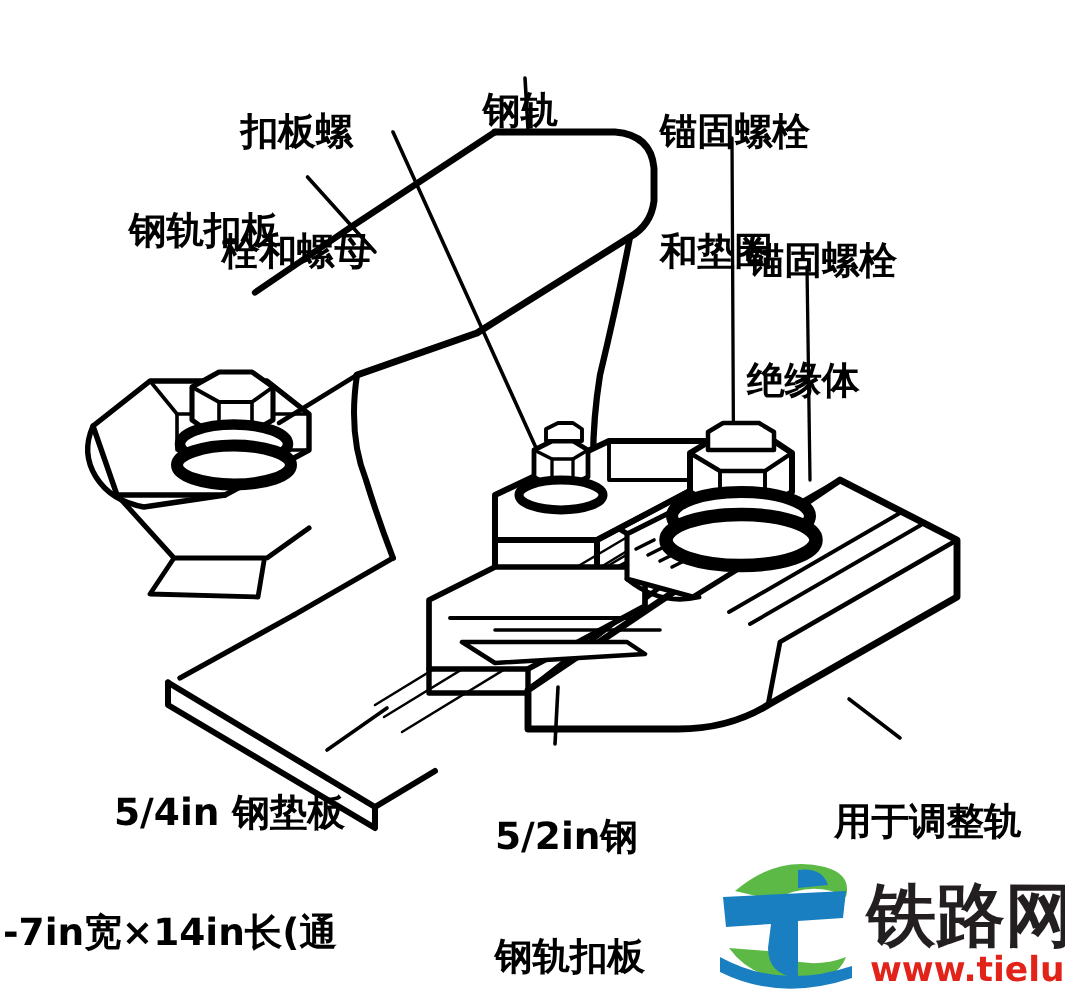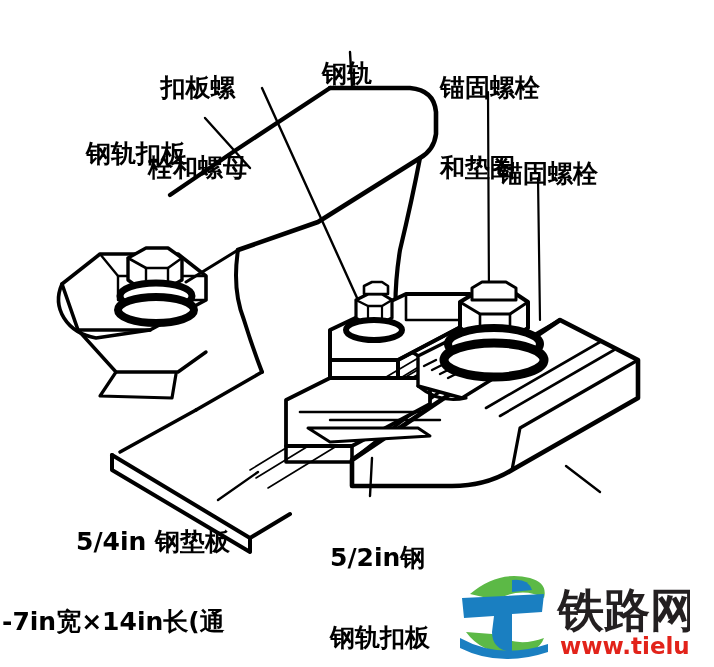--- a/index.html
+++ b/index.html
@@ -28,21 +28,21 @@
   .lbl-gangui{left:322px;top:10px;font-size:25px;font-family:Liberation Mono, monospace;}
   .lbl-maogu-luoshuan{left:440px;top:22px;font-size:25px;}
   .lbl-maogu-jueyuan{left:498px;top:108px;font-size:25px;}
 
   .lbl-bl{left:2px;top:476px;font-size:25px;}
   .lbl-bl div{white-space:pre;}
   .lbl-bc{left:330px;top:492px;font-size:25px;text-align:left;}
   .lbl-br{left:556px;top:482px;font-size:25px;}
 
   
-  #logo{position:absolute;left:452px;top:568px;width:238px;height:96px;}
+  #logo{position:absolute;left:472px;top:568px;width:238px;height:96px;}
   #logo svg{display:block;}
 </style>
 </head>
 <body>
 
 <div id="stage">
 
   <svg class="layer" viewBox="0 0 714 667">
     <g fill="none" stroke="#000" stroke-linecap="round" stroke-linejoin="round">
 
@@ -162,36 +162,38 @@
     <div>钢轨</div>
   </div>
 
   <div class="label cn lbl-maogu-luoshuan">
     <div>锚固螺栓</div>
     <div>和垫圈</div>
   </div>
 
   <div class="label cn lbl-maogu-jueyuan">
     <div>锚固螺栓</div>
+    <div>绝缘体</div>
   </div>
 
   <div class="label cn lbl-bl">
     <div style="padding-left:74px">5/4in 钢垫板</div>
     <div>-7in宽×14in长(通</div>
     
     
     
   </div>
 
   <div class="label cn lbl-bc">
     <div>5/2in钢</div>
     <div style="padding-left:-2px">钢轨扣板</div>
   </div>
 
   <div class="label cn lbl-br">
+    <div>用于调整轨</div>
     
   </div>
 
   <div id="logo">
     <svg width="238" height="96" viewBox="0 0 238 96">
 
       <path d="M18,26 Q46,2 78,10 Q96,15 92,30 Q70,18 44,32 Z" fill="#5cb946"></path>
 
       <path d="M14,64 Q30,86 62,86 Q86,86 92,70 Q66,80 40,66 Z" fill="#5cb946"></path>
 

